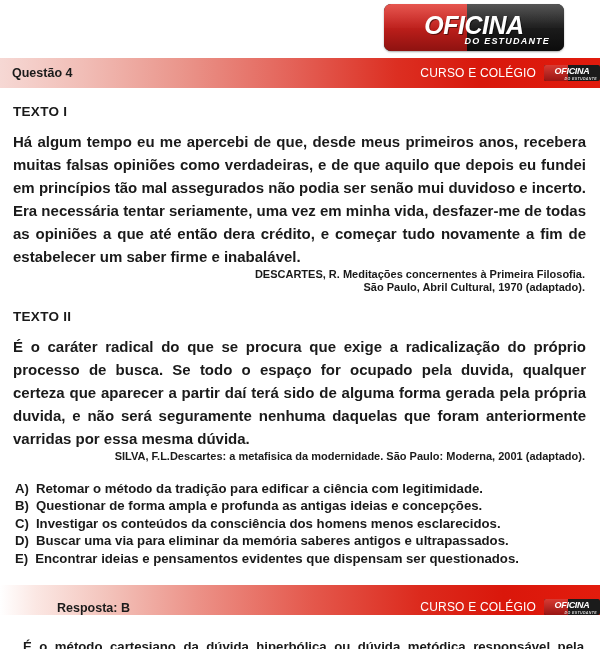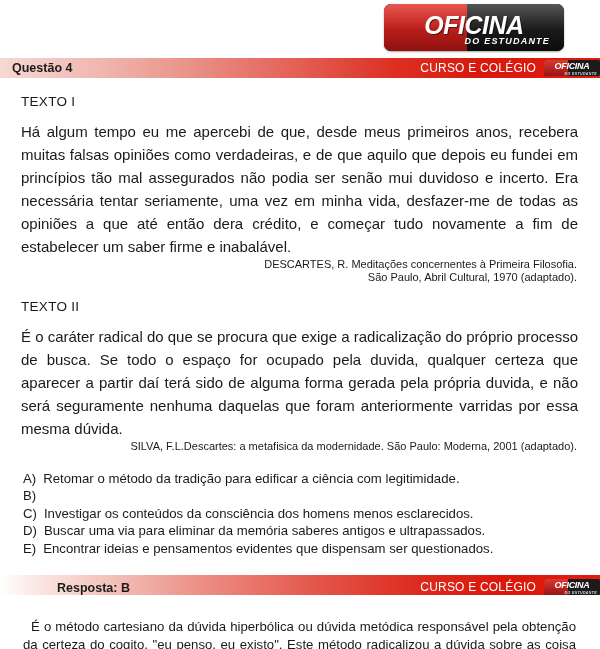--- a/index.html
+++ b/index.html
@@ -73,21 +73,21 @@
     font-style: italic;
     font-size: 9px;
     letter-spacing: 1.2px;
     color: #ffffff;
     z-index: 3;
   }
 
   
   .bar {
     position: relative;
-    height: 20px;
+    height: 30px;
     background: linear-gradient(90deg,
         #f6d8d4 0%,
         #f1bdb6 14%,
         #ea968c 30%,
         #e4645a 48%,
         #dc2f22 66%,
         #d8180c 80%,
         #e11b0d 100%);
     display: flex;
     align-items: center;
@@ -152,21 +152,21 @@
     position: absolute; right: 3px; bottom: 0px;
     font-size: 3.5px;
     font-weight: bold;
     font-style: italic;
     color: #ddd;
     letter-spacing: 0.4px;
     z-index: 2;
   }
 
   
-  .content { padding: 0 19px; }
+  .content { padding: 0 11px; font-weight: bold; }
 
   .section-title {
     font-size: 13.5px;
     margin: 16px 0 11px 2px;
     letter-spacing: 0.3px;
   }
   p.para {
     font-size: 15px;
     line-height: 23px;
     text-align: justify;
@@ -253,20 +253,21 @@
   <div class="citation">SILVA, F.L.Descartes: a metafisica da modernidade. São Paulo: Moderna, 2001 (adaptado).</div>
 
 
   <ul class="options">
     <li>
       <span class="opt-letter">A)</span>
       <span>Retomar o método da tradição para edificar a ciência com legitimidade.</span>
     </li>
     <li>
       <span class="opt-letter">B)</span>
+      <span>Questionar de forma ampla e profunda as antigas ideias e concepções.</span>
     </li>
     <li>
       <span class="opt-letter">C)</span>
       <span>Investigar os conteúdos da consciência dos homens menos esclarecidos.</span>
     </li>
     <li>
       <span class="opt-letter">D)</span>
       <span>Buscar uma via para eliminar da memória saberes antigos e ultrapassados.</span>
     </li>
     <li>

